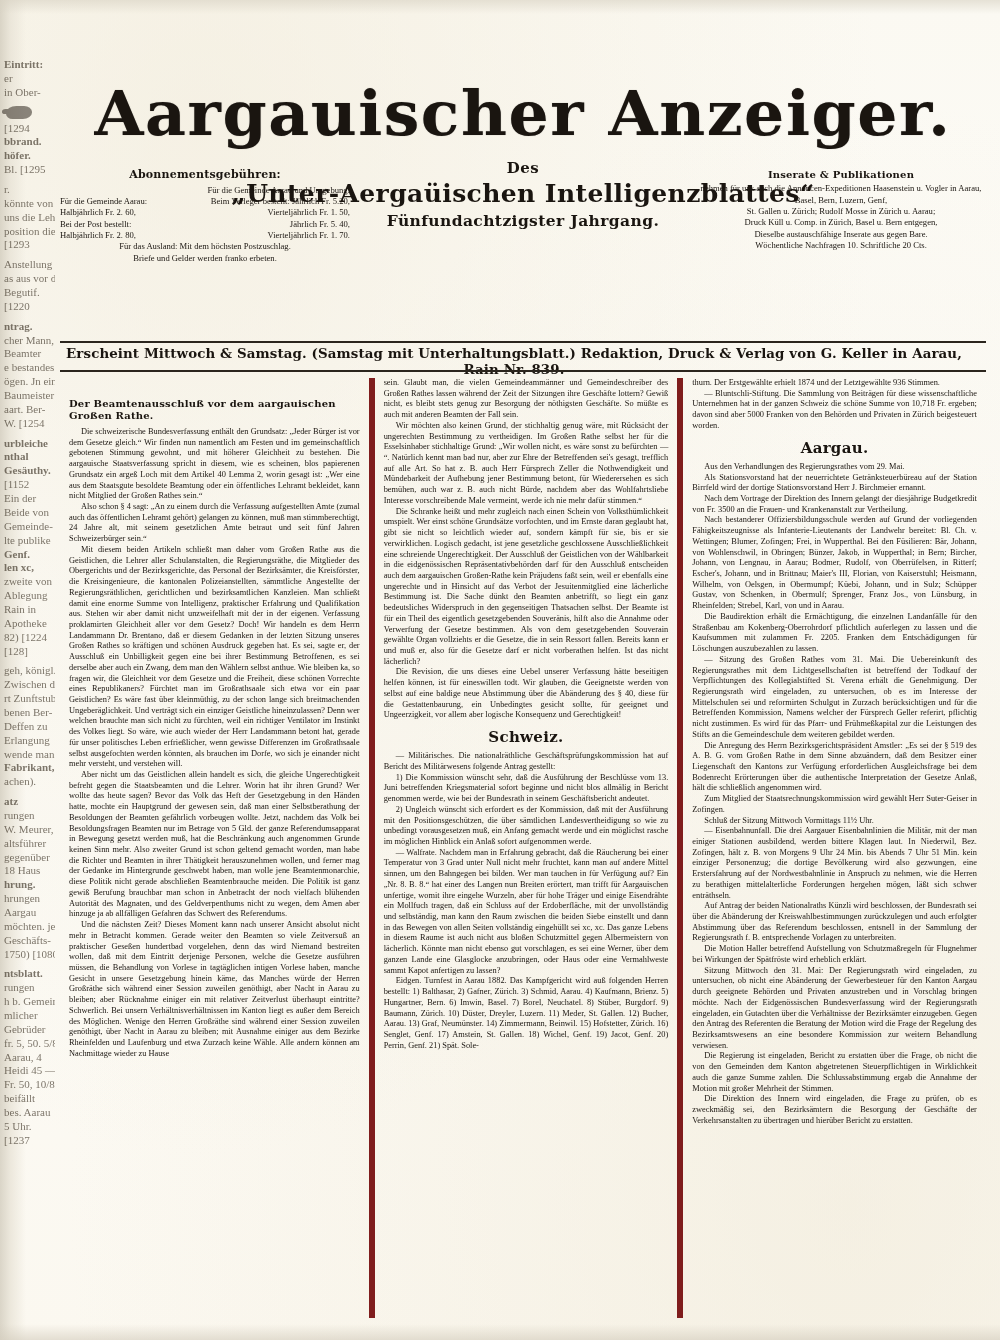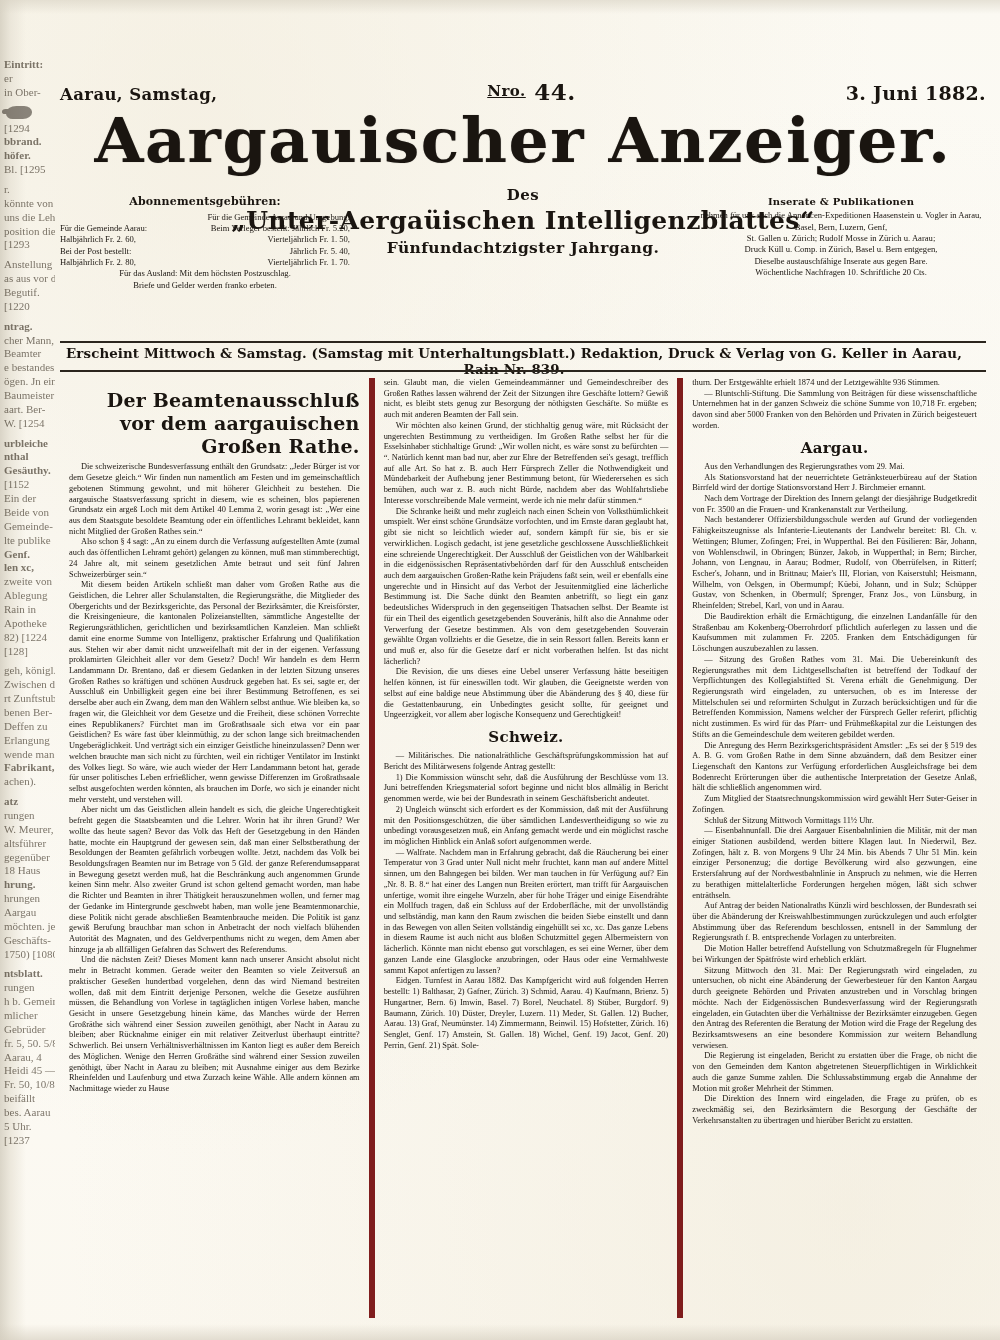--- a/index.html
+++ b/index.html
@@ -241,26 +241,26 @@
     font-family: "Liberation Serif", serif;
     hyphens: auto;
   }
   .col + .col { border-left: 6px solid #7f1d1d; }
   .col p {
     margin: 0;
     text-indent: 12px;
   }
   .col p.noind { text-indent: 0; }
   .headline {
-    text-align: right;
-    font-family: "DejaVu Serif", serif;
-    font-weight: bold;
-    font-size: 19px;
+    text-align: left;
+    font-family: "DejaVu Serif", serif;
+    font-weight: bold;
+    font-size: 10px;
     line-height: 1.2;
-    margin: 11px 0 5px 0;
+    margin: 20px 0 5px 0;
     letter-spacing: .2px;
   }
   .sec-head {
     text-align: center;
     font-family: "DejaVu Serif", serif;
     font-weight: bold;
     font-size: 15px;
     margin: 7px 0 4px 0;
     letter-spacing: .3px;
   }
@@ -364,28 +364,20 @@
       <div class="ms-line">Heidi 45 —</div>
       <div class="ms-line">Fr. 50, 10/8</div>
       <div class="ms-line">beifällt</div>
       <div class="ms-line">bes. Aarau</div>
       <div class="ms-line">5 Uhr.</div>
       <div class="ms-line">[1237</div>
     </div>
   </div>
 
   <div class="masthead">
-    <div class="issue-line">
-      <div class="issue-place">Aarau, Samstag,</div>
-      <div class="issue-nr">
-        <span class="nr-small">Nro.</span>
-        <span>44.</span>
-      </div>
-      <div class="issue-date">3. Juni 1882.</div>
-    </div>
 
     <div class="paper-title">Aargauischer Anzeiger.</div>
 
     <div class="sub-des">Des</div>
     <div class="sub-title">„Unter-Aergaüischen Intelligenzblattes“</div>
     <div class="sub-year">Fünfundachtzigster Jahrgang.</div>
 
     <div class="head-cols">
       <div class="head-left">
         <div class="head-title-c">Abonnementsgebühren:</div>

